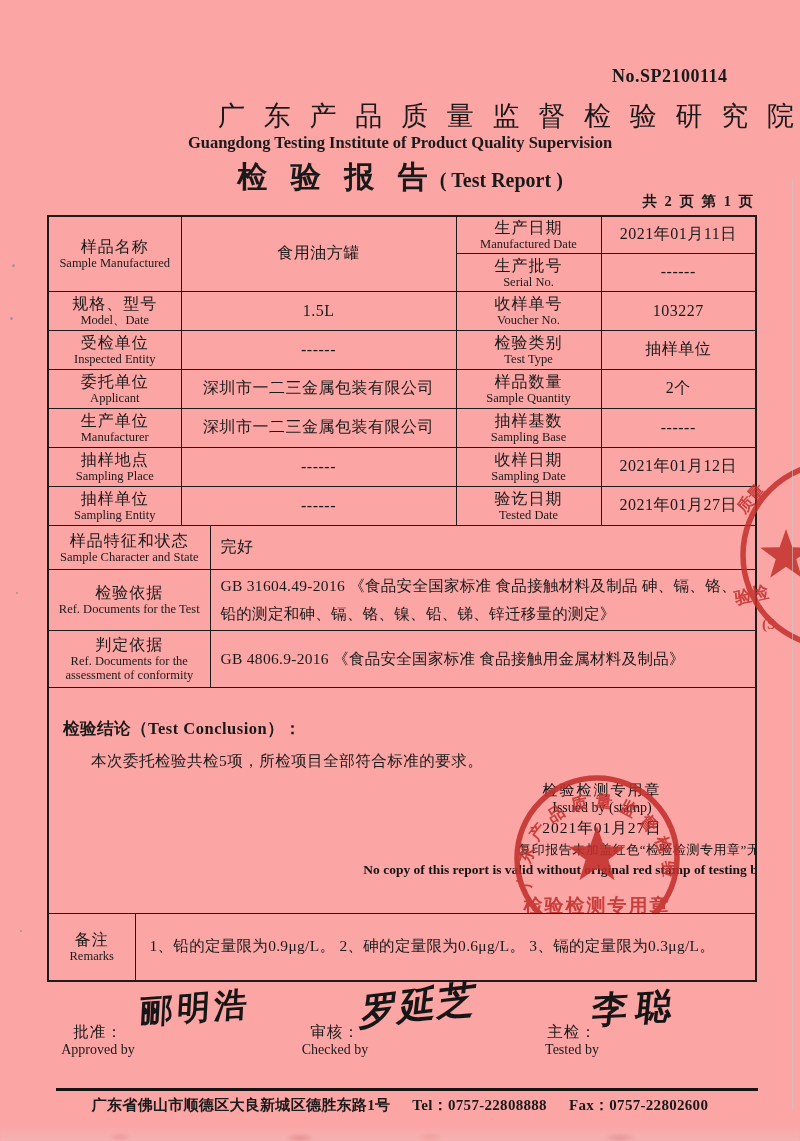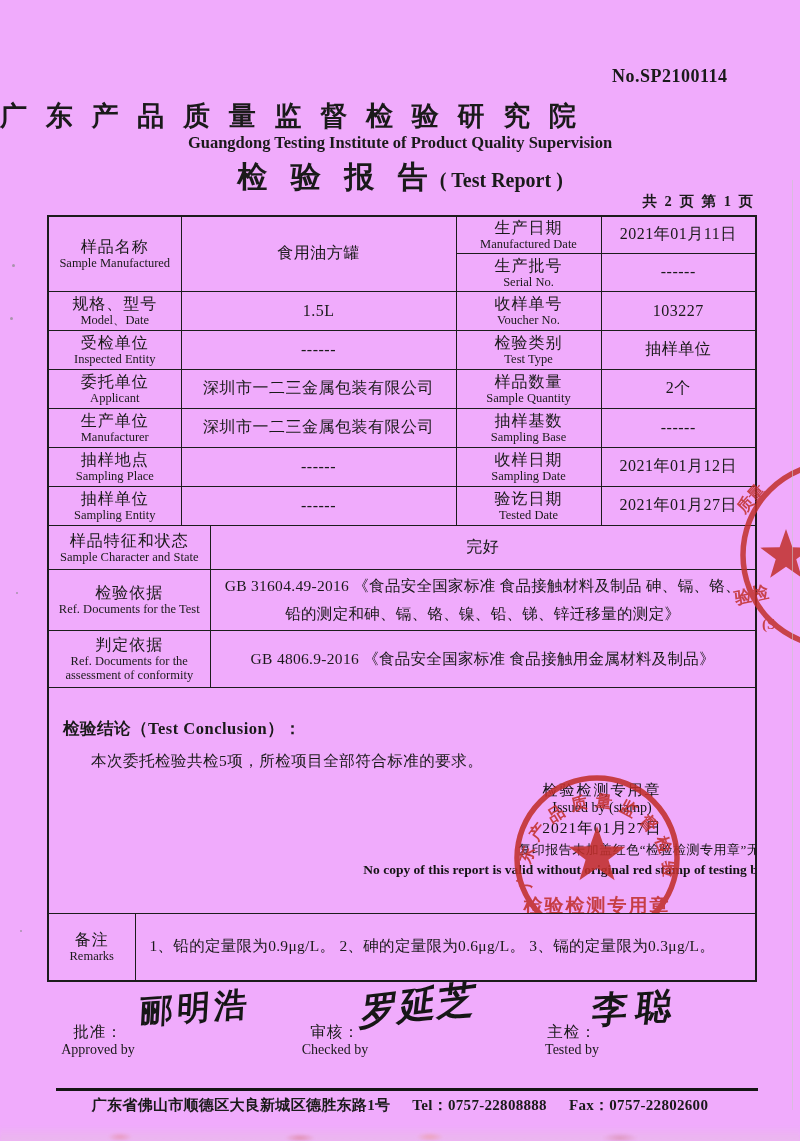--- a/index.html
+++ b/index.html
@@ -1,42 +1,42 @@
 <!DOCTYPE html>
 <html><head>
 <meta charset="utf-8">
 <style>
   * { margin:0; padding:0; box-sizing:border-box; }
   html,body { background:#e9e9e9; }
   .page {
     position:relative; width:800px; height:1141px; margin:0 auto;
-    background:#f0abfc; overflow:hidden;
+    background:#fca5a5; overflow:hidden;
     font-family:"Liberation Serif","DejaVu Serif",serif; color:#1a1a1a;
   }
   
   .report-no { position:absolute; left:612px; top:66px; font-size:18px; font-weight:bold; letter-spacing:.5px; }
-  .org-cn { position:absolute; left:0; top:98px; width:800px; text-align:left;
-            font-size:27px; font-weight:bold; letter-spacing:6px; }
+  .org-cn { position:absolute; left:0; top:98px; width:800px; text-align:right;
+            font-size:27px; font-weight:normal; letter-spacing:6px; }
   .org-en { position:absolute; left:0; top:133px; width:800px; text-align:center;
             font-size:16.5px; font-weight:bold; }
   .doc-title { position:absolute; left:0; top:157px; width:800px; text-align:center; }
   .doc-title .cnpart { font-size:30px; font-weight:bold; letter-spacing:8px; }
   .doc-title .enpart { font-size:20px; font-weight:bold; }
   .page-info { position:absolute; left:455px; top:192px; width:300px; text-align:right;
                font-size:14.5px; font-weight:bold; letter-spacing:2px; }
   
   table.main { position:absolute; left:47px; top:215px; width:708px;
                border-collapse:collapse; table-layout:fixed;
                border:2.5px solid #1c1c1c; }
   table.main td { border:1.6px solid #1c1c1c; vertical-align:middle; overflow:hidden; }
   td.lab { text-align:center; }
   td.lab .cn { font-size:16px; letter-spacing:1px; line-height:19px; }
   td.lab .en { font-size:12.5px; line-height:14px; }
   td.val { text-align:center; font-size:16px; letter-spacing:.5px; }
-  td.val.leftal { text-align:center; padding:2px 10px; }
+  td.val.leftal { text-align:left; padding:2px 10px; }
   td.val.twoline { font-size:15.5px; line-height:28px; letter-spacing:.3px; }
   
   td.concl { position:relative; vertical-align:top; }
   .concl-head { position:absolute; left:14px; top:30px; font-size:16.5px; font-weight:bold; letter-spacing:.5px; }
   .concl-body { position:absolute; left:42px; top:63px; font-size:15.5px; letter-spacing:.5px; }
   .sn { position:absolute; transform:translateX(-50%); white-space:nowrap; color:#141414; }
   .sn1 { left:553px; top:93px;  font-size:15px; letter-spacing:2px; }
   .sn2 { left:553px; top:112px; font-size:14px; }
   .sn3 { left:553px; top:130px; font-size:15.5px; letter-spacing:1px; }
   .sn4 { left:564px; top:153px; font-size:13px; letter-spacing:.5px;margin-left:33px; }

